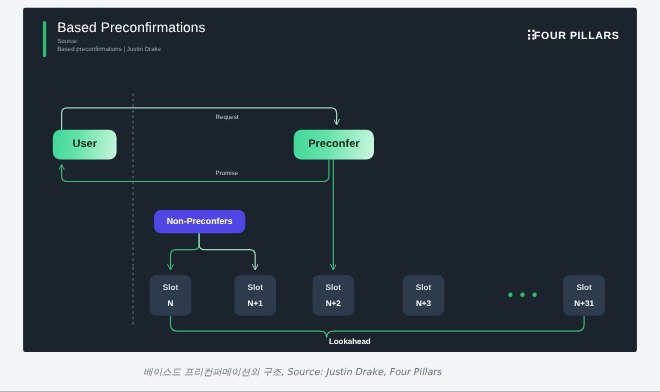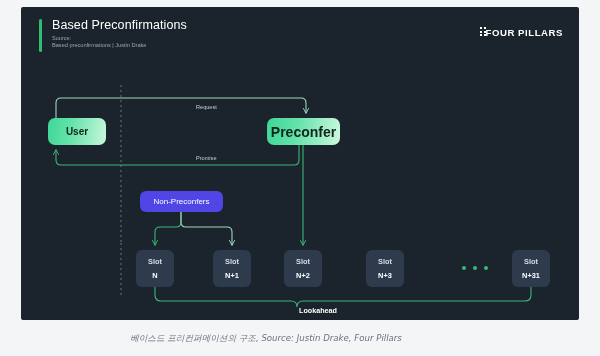--- a/index.html
+++ b/index.html
@@ -64,26 +64,26 @@
   }
   .node-user{
     left:27px;top:111px;width:58px;height:27px;border-radius:7px;
     background:linear-gradient(100deg,#3fd699 0%,#62e2a8 38%,#c9f7dd 100%);
   }
   .node-user span{font-size:10px;font-weight:bold;color:#10241b;}
   .node-preconf{
     left:246px;top:111px;width:73px;height:27px;border-radius:7px;
     background:linear-gradient(100deg,#3fd699 0%,#63e2a9 40%,#cdf8e0 100%);
   }
-  .node-preconf span{font-size:14px;font-weight:bold;color:#10241b;}
+  .node-preconf span{font-size:10px;font-weight:bold;color:#10241b;}
   .node-nonpre{
     left:119px;top:184px;width:83px;height:21px;border-radius:6px;
     background:#4f46e5;
   }
-  .node-nonpre span{font-size:8px;font-weight:normal;color:#ffffff;}
+  .node-nonpre span{font-size:8px;font-weight:bold;color:#ffffff;}
 
   
   .slot{
     position:absolute;top:243px;width:38px;height:37px;border-radius:6px;
     background:#2e3b4c;
     display:flex;flex-direction:column;align-items:center;justify-content:center;
     gap:6px;box-sizing:border-box;
   }
   .slot .s-top{font-size:7.4px;font-weight:bold;color:#d6dde4;line-height:1;}
   .slot .s-bot{font-size:7.4px;font-weight:bold;color:#ffffff;line-height:1;}

